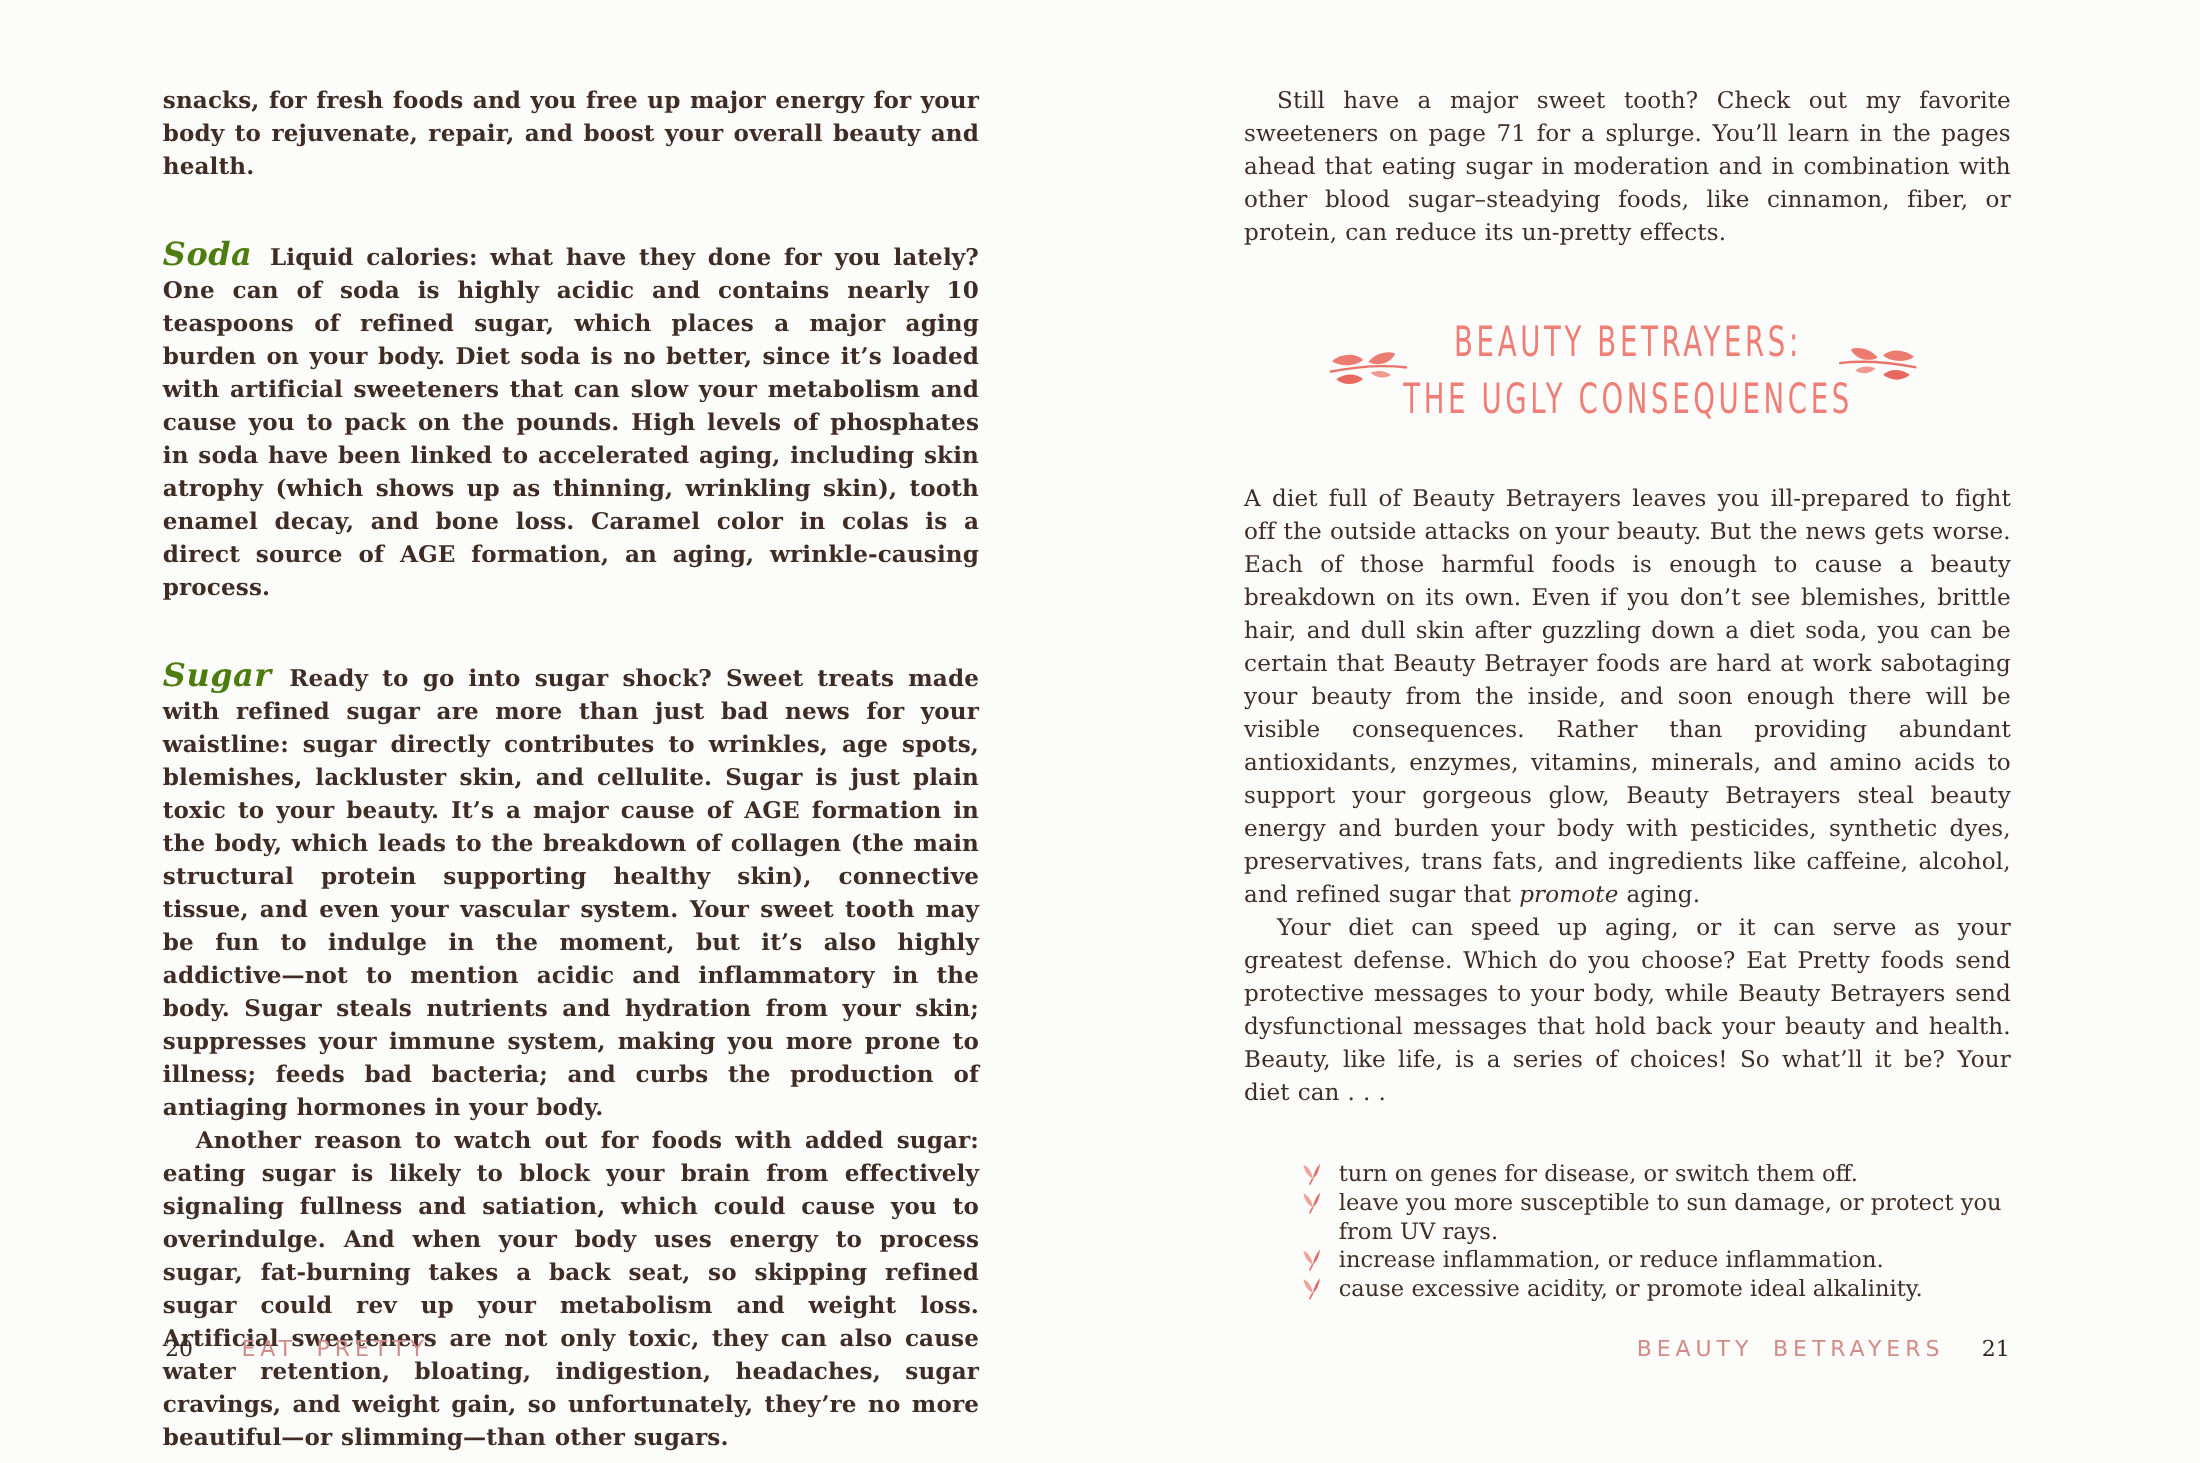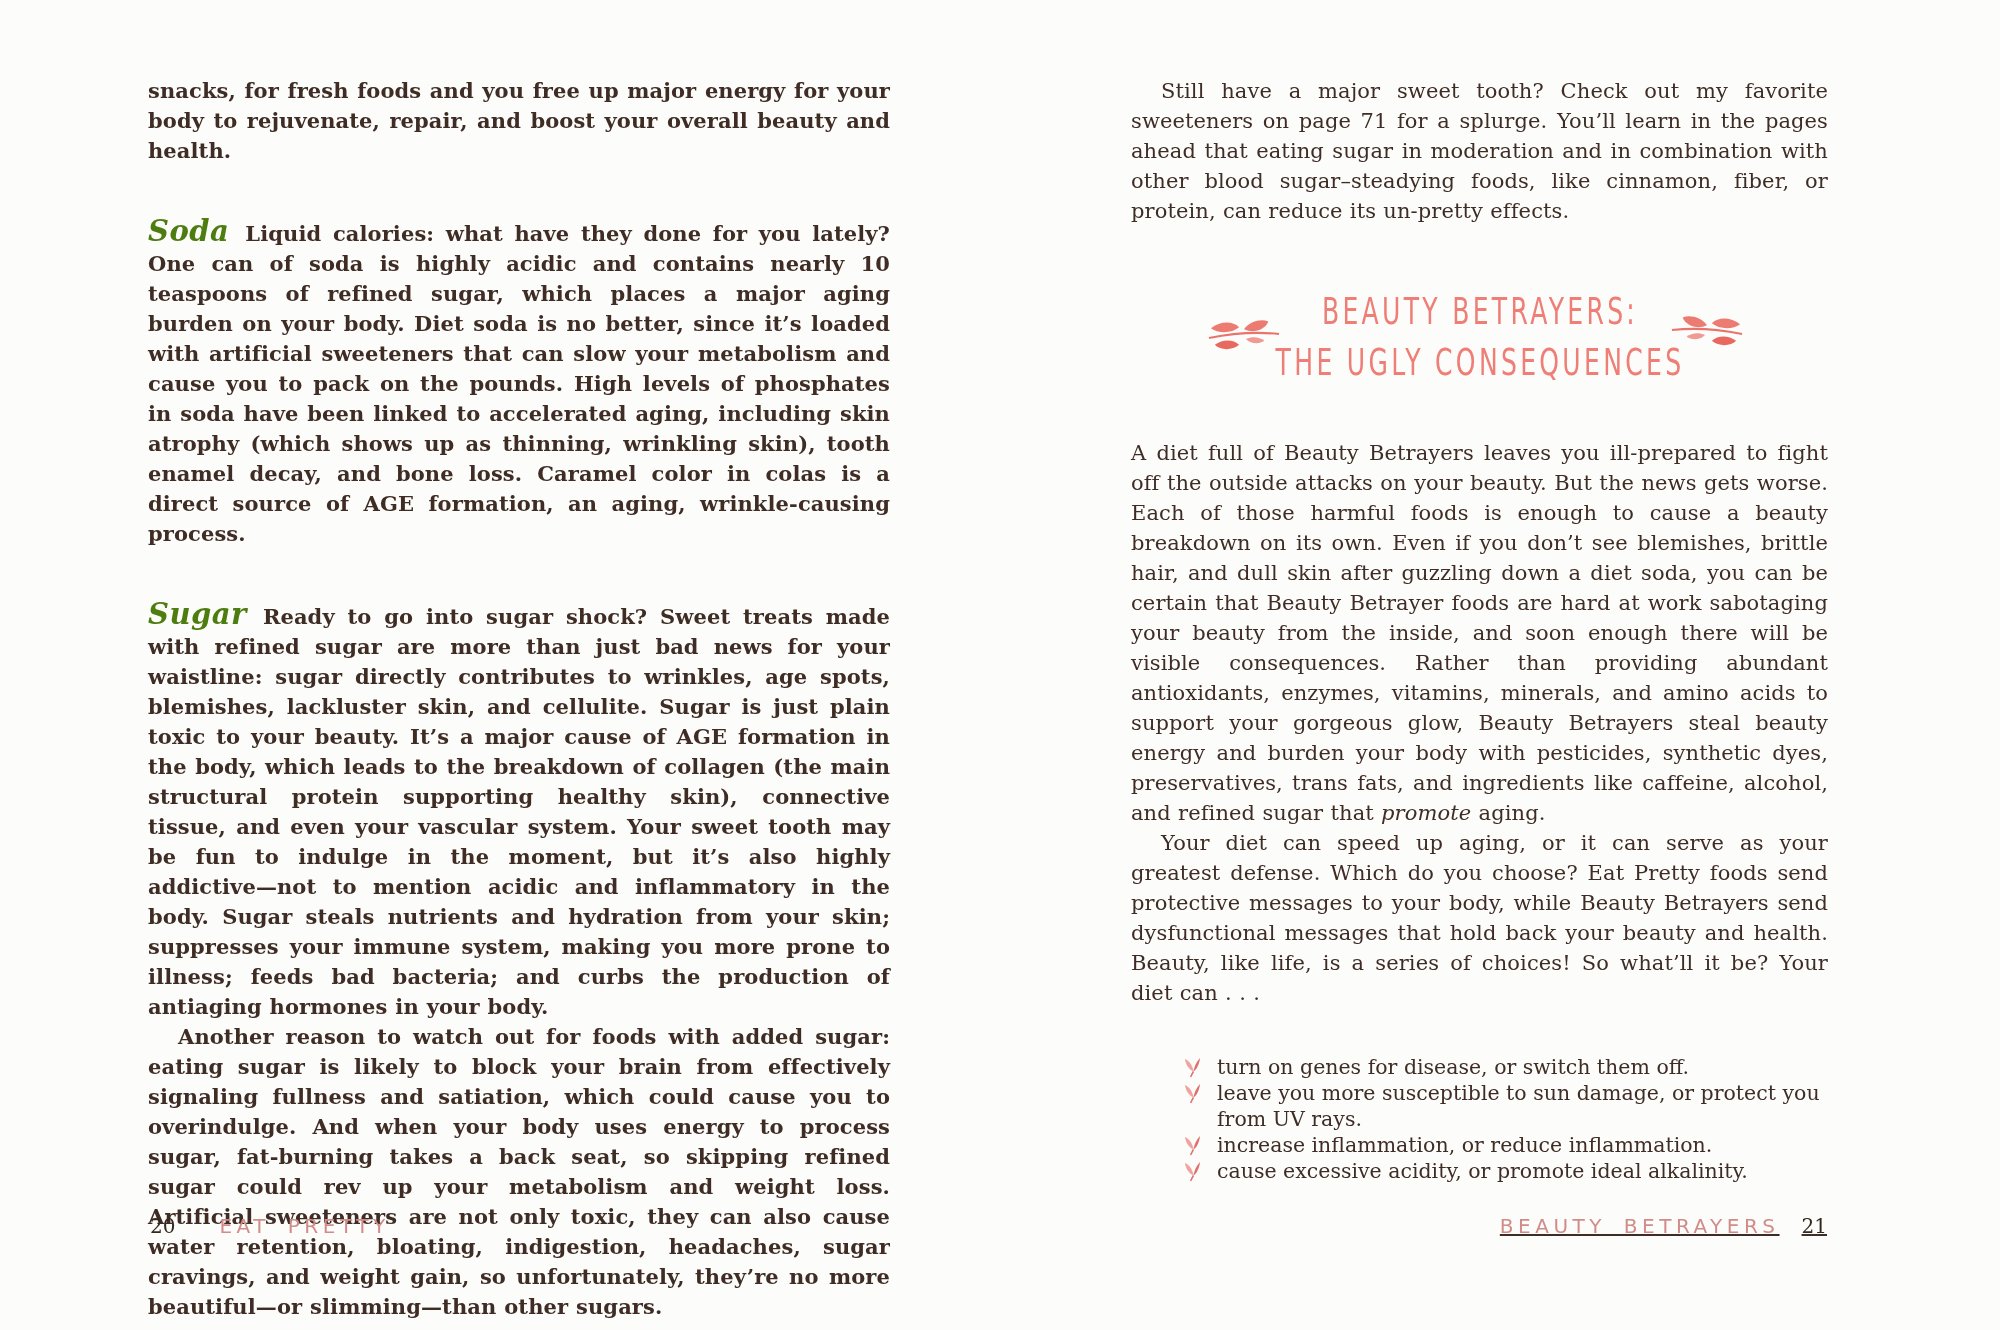--- a/index.html
+++ b/index.html
@@ -67,21 +67,21 @@
     gap:15px;
     font-size:20.5px;
     line-height:26px;
     text-align:left;
   }
   ul.bullets .leaf-bullet{flex:none;width:19px;height:21px;margin-top:3px;}
 
   
   .footer{position:absolute;top:1214px;display:flex;align-items:baseline;}
   .footer.footer-left{left:150px;gap:44px;}
-  .footer.footer-right{right:173px;gap:22px;text-decoration:underline;}
+  .footer.footer-right{right:173px;gap:34px;}
   .page-num{font-family:"DejaVu Serif", serif;font-size:20px;color:#33281f;}
   .running-title{
     font-family:"DejaVu Sans", sans-serif;
     font-size:20px;
     letter-spacing:4.5px;
     word-spacing:7px;
     color:#d18c89;
   }
 </style>
 </head>

